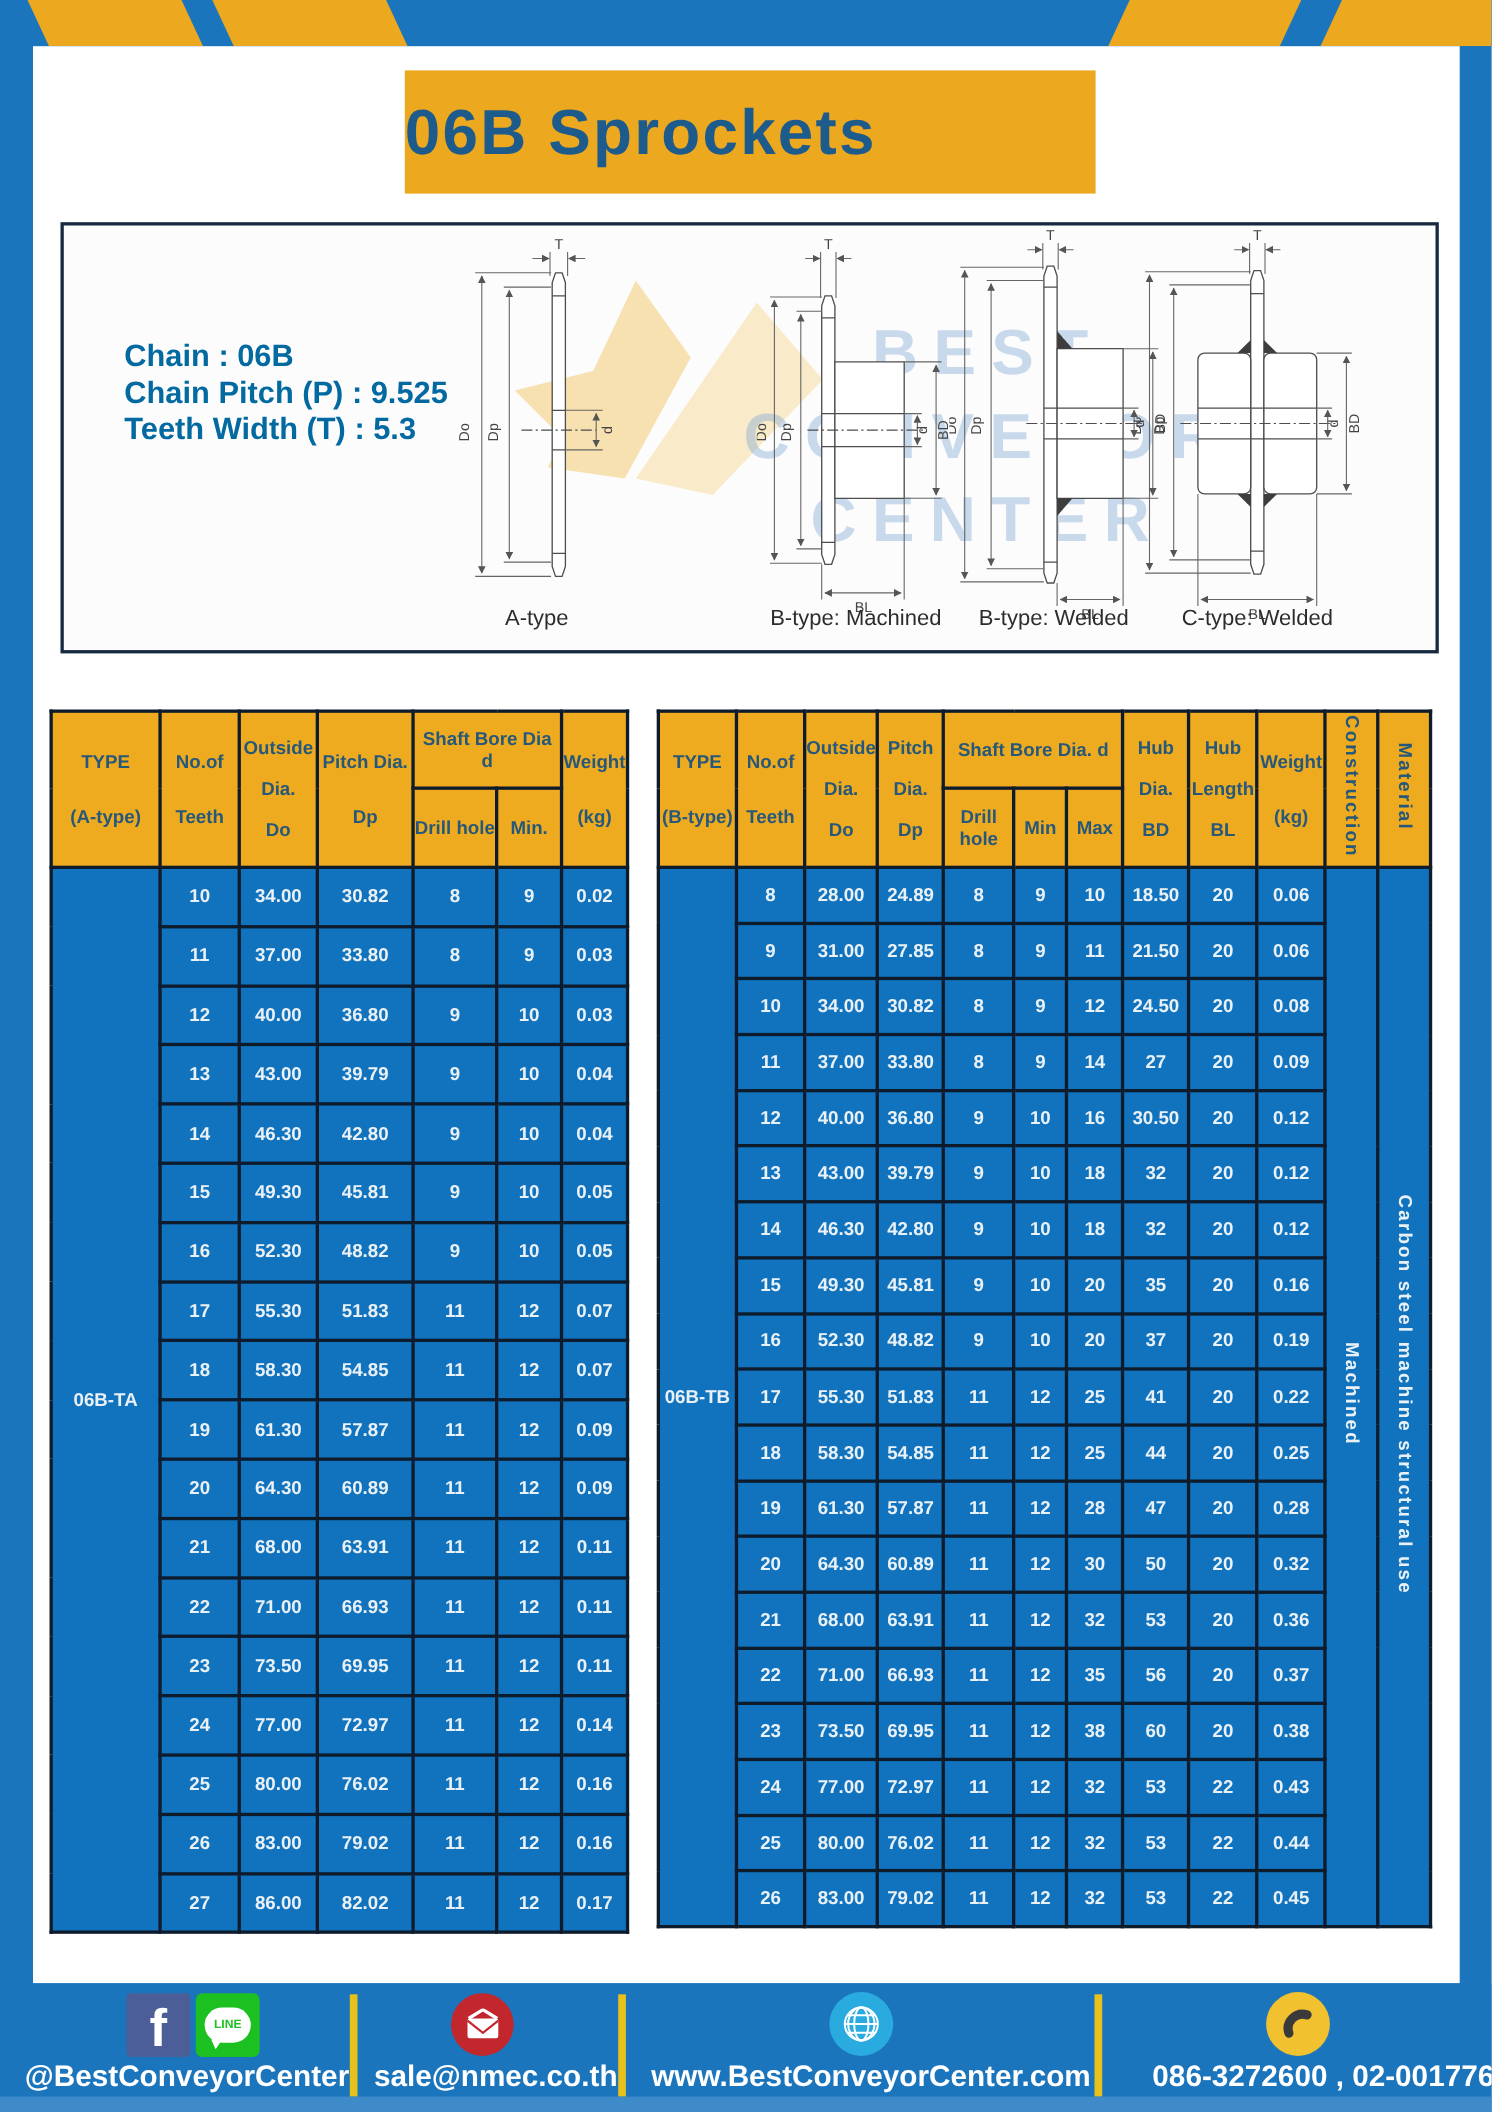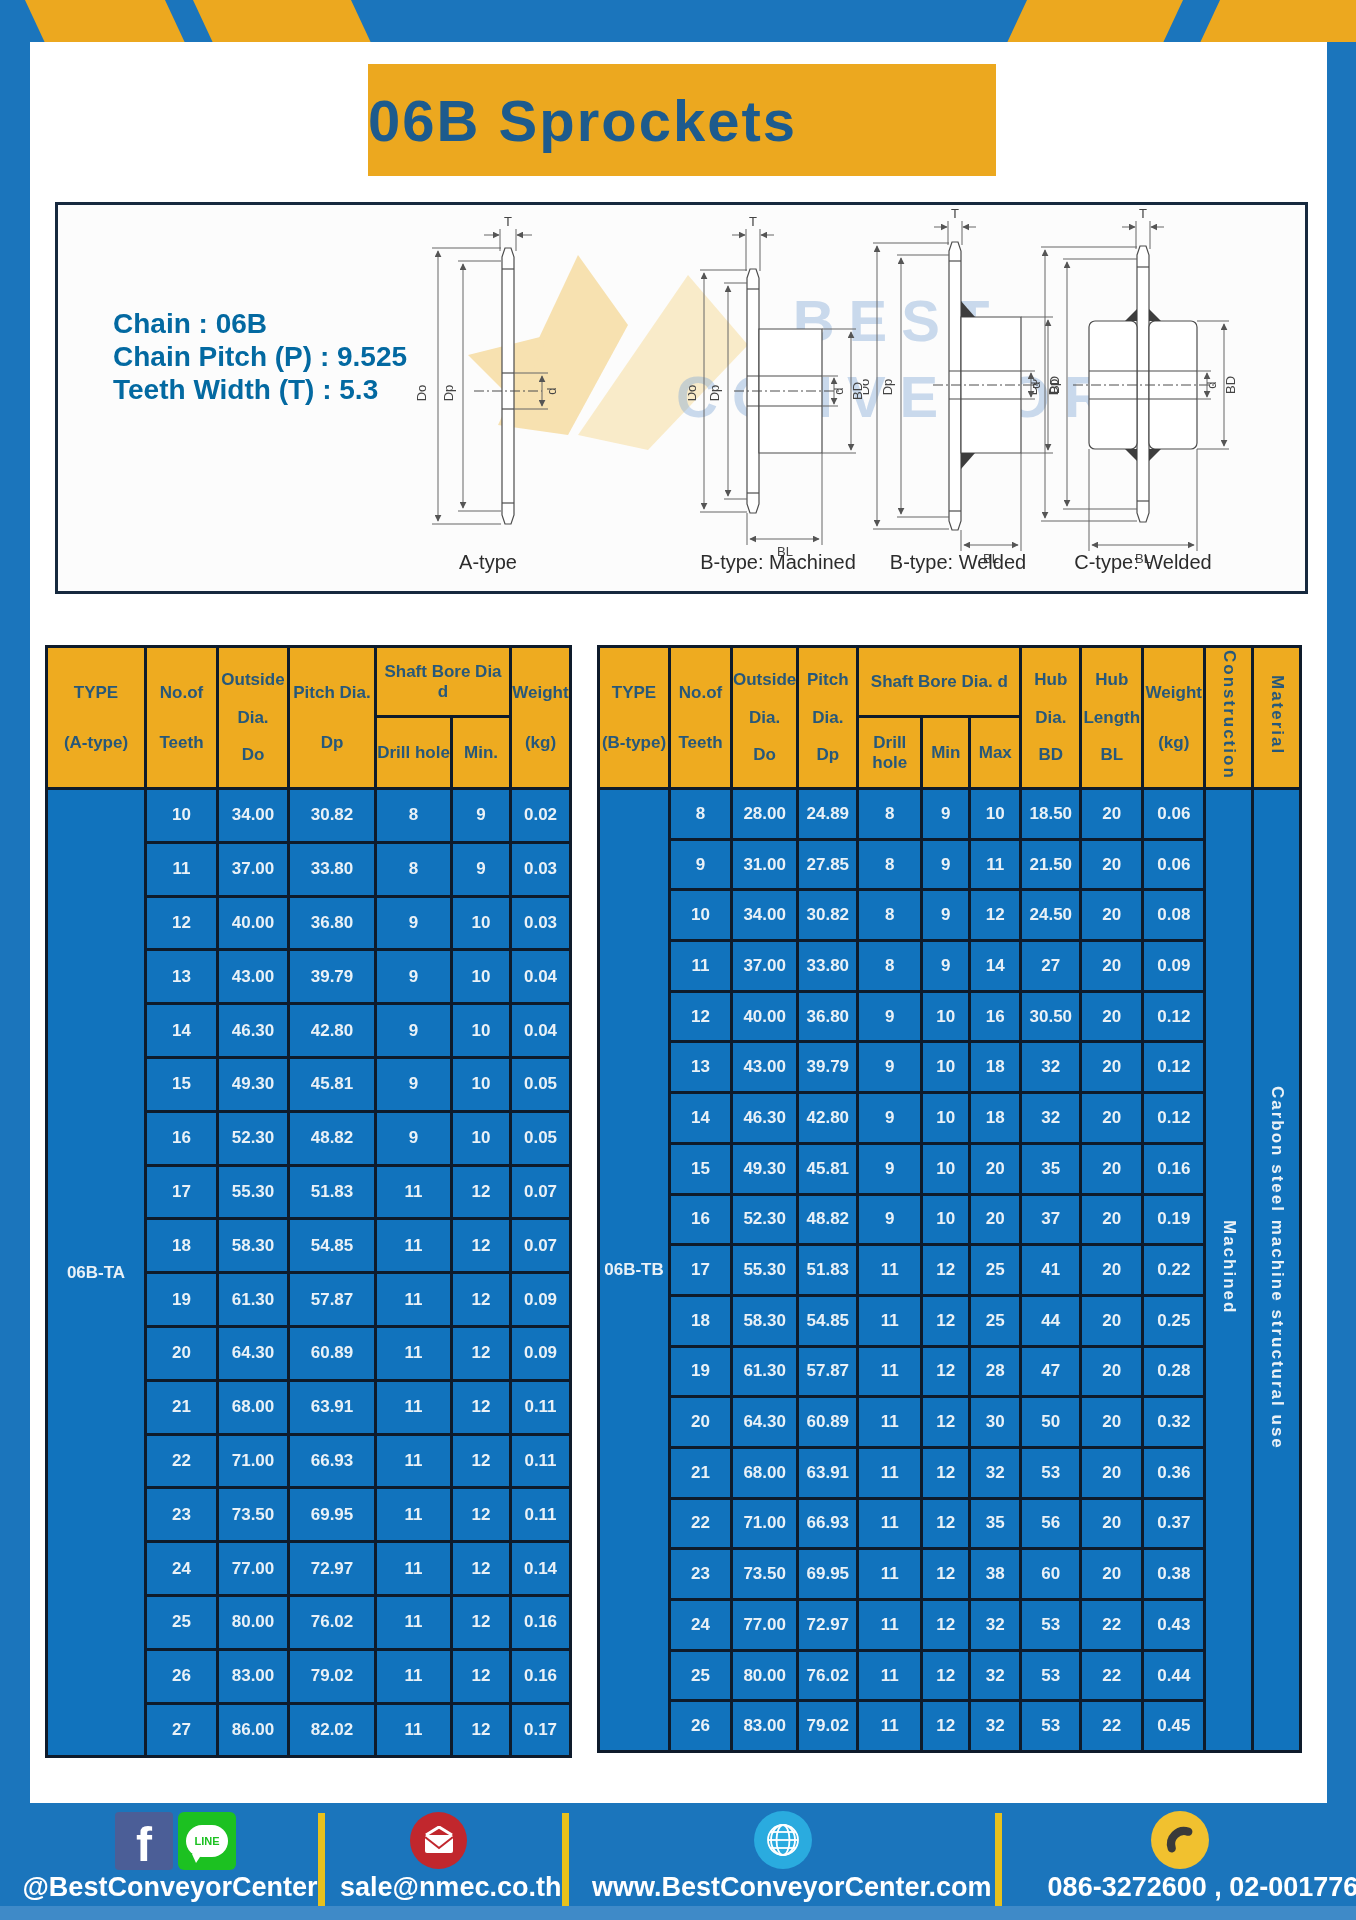--- a/index.html
+++ b/index.html
@@ -96,20 +96,21 @@
 
   <svg id="wshape" width="300" height="220" viewBox="0 0 300 220">
     <polygon points="40,190 120,20 170,90 110,200" fill="#f0b940"></polygon>
     <polygon points="120,200 230,40 290,110 190,215" fill="#f6d27e"></polygon>
     <polygon points="10,120 90,100 60,170" fill="#f0b940"></polygon>
   </svg>
 
   <div id="watermark">
     <div class="wline">BEST</div>
     <div class="wline">CONVEYOR</div>
+    <div class="wline">CENTER</div>
   </div>
 
   <div id="specs">
     <div class="line">Chain : 06B</div>
     <div class="line">Chain Pitch (P) : 9.525</div>
     <div class="line">Teeth Width (T) : 5.3</div>
   </div>
 
   <svg class="drawing" style="left:350px;top:6px" width="160" height="350" viewBox="0 0 160 350" fill="none" stroke="#4d4d4d" stroke-width="1.2">
     <path d="M94,46 L97,37 L103,37 L106,46 L106,304 L103,313 L97,313 L94,304 Z" fill="#fff"></path>

